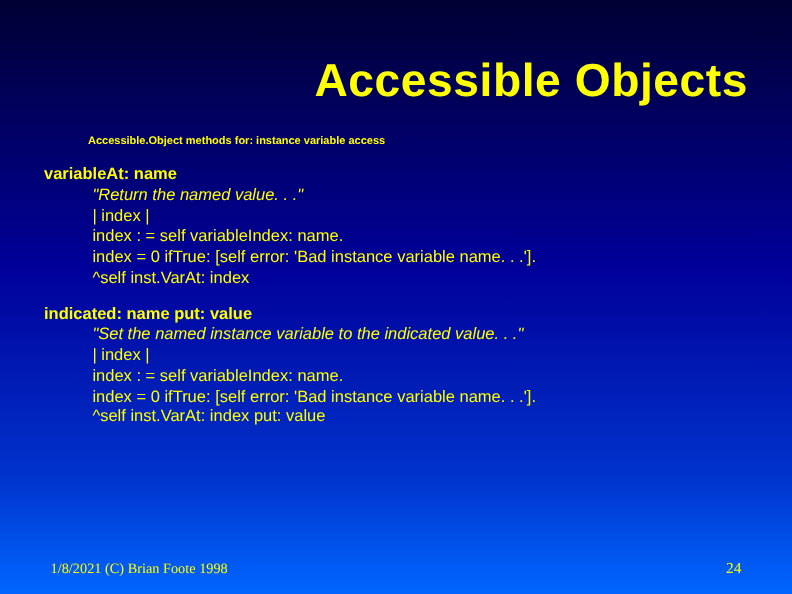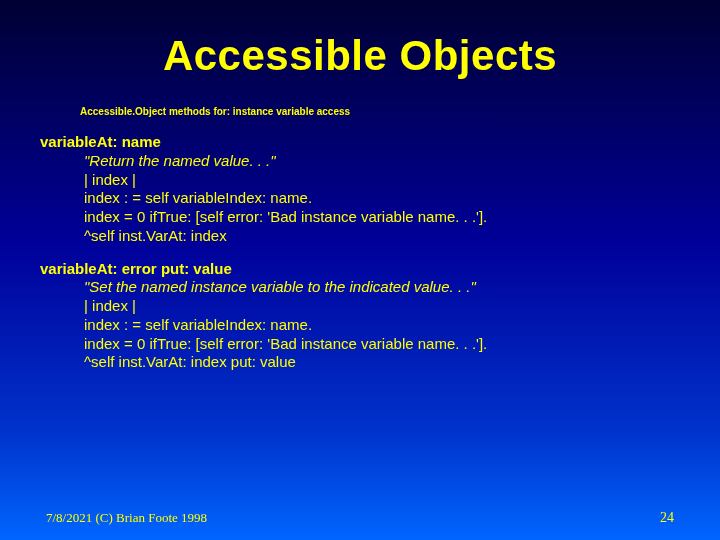--- a/index.html
+++ b/index.html
@@ -12,22 +12,22 @@
   .slide {
     width: 720px;
     height: 540px;
     padding: 24px 40px 0 40px;
   }
   .title {
     font-family: Arial, Helvetica, sans-serif;
     font-size: 42px;
     font-weight: bold;
     color: #ffff00;
-    text-align: center;
-    margin: 8px 0 26px 0;
+    text-align: right;
+    margin: 25px 0 26px 0;
     letter-spacing: 0.5px;
   }
   .subtitle {
     color: #ffff00;
     font-family: Arial, Helvetica, sans-serif;
     font-size: 10px;
     font-weight: bold;
     margin-left: 40px;
     margin-bottom: 16px;
   }
@@ -82,28 +82,28 @@
     <div class="method-body">
       <div class="comment">"Return the named value. . ."</div>
       <div>| index |</div>
       <div>index : = self variableIndex: name.</div>
       <div>index = 0 ifTrue: [self error: 'Bad instance variable name. . .'].</div>
       <div>^self inst.VarAt: index</div>
     </div>
   </div>
 
   <div class="method-block">
-    <div class="method-sig">variableAt: error put: value</div>
+    <div class="method-sig">indicated: name put: value</div>
     <div class="method-body">
       <div class="comment">"Set the named instance variable to the indicated value. . ."</div>
       <div>| index |</div>
       <div>index : = self variableIndex: name.</div>
       <div>index = 0 ifTrue: [self error: 'Bad instance variable name. . .'].</div>
       <div>^self inst.VarAt: index put: value</div>
     </div>
   </div>
 
 </div>
 
 <div class="footer">
-  <span class="footer-left">7/8/2021 (C) Brian Foote 1998</span>
+  <span class="footer-left">1/8/2021 (C) Brian Foote 1998</span>
   <span class="footer-right">24</span>
 </div>
 
 </body></html>

